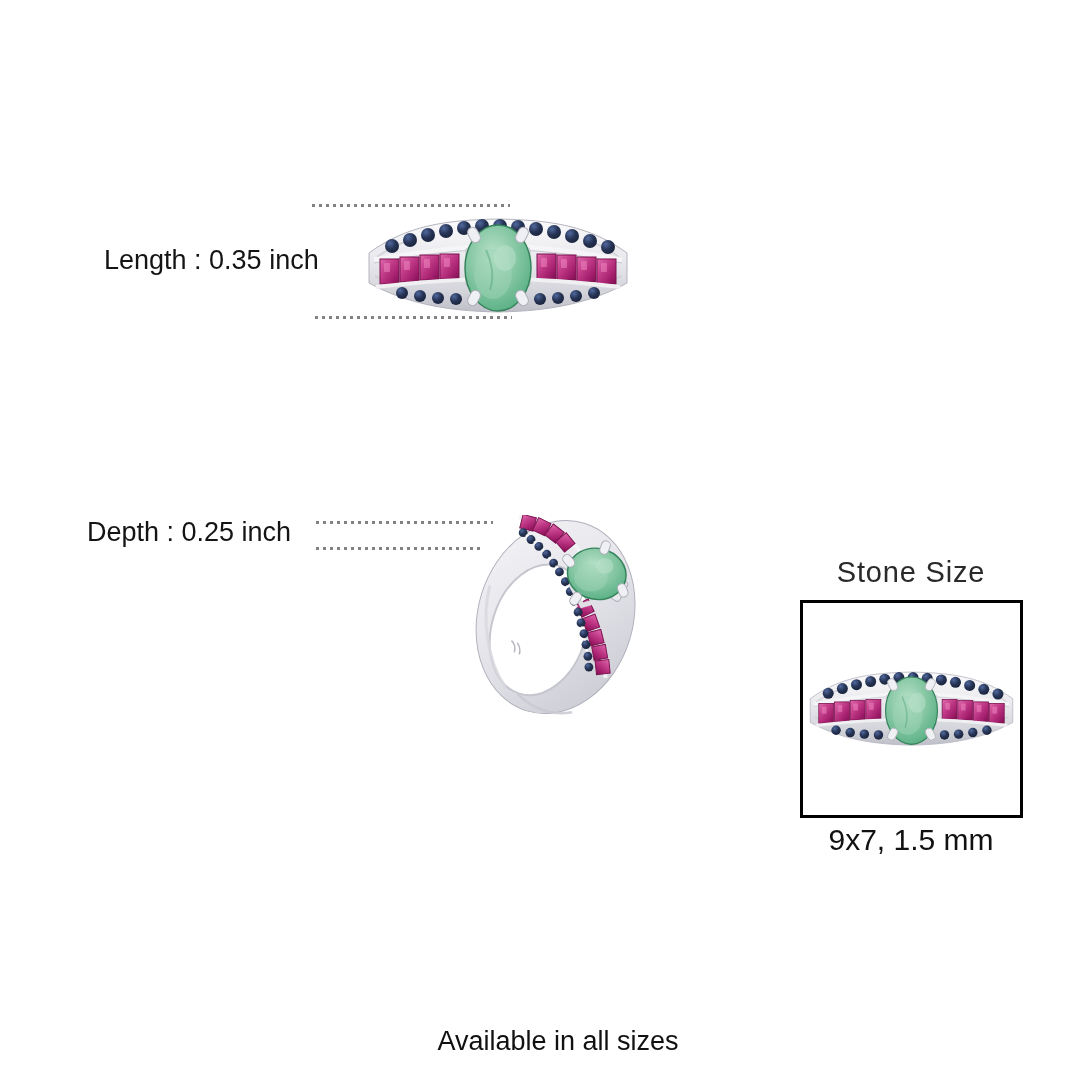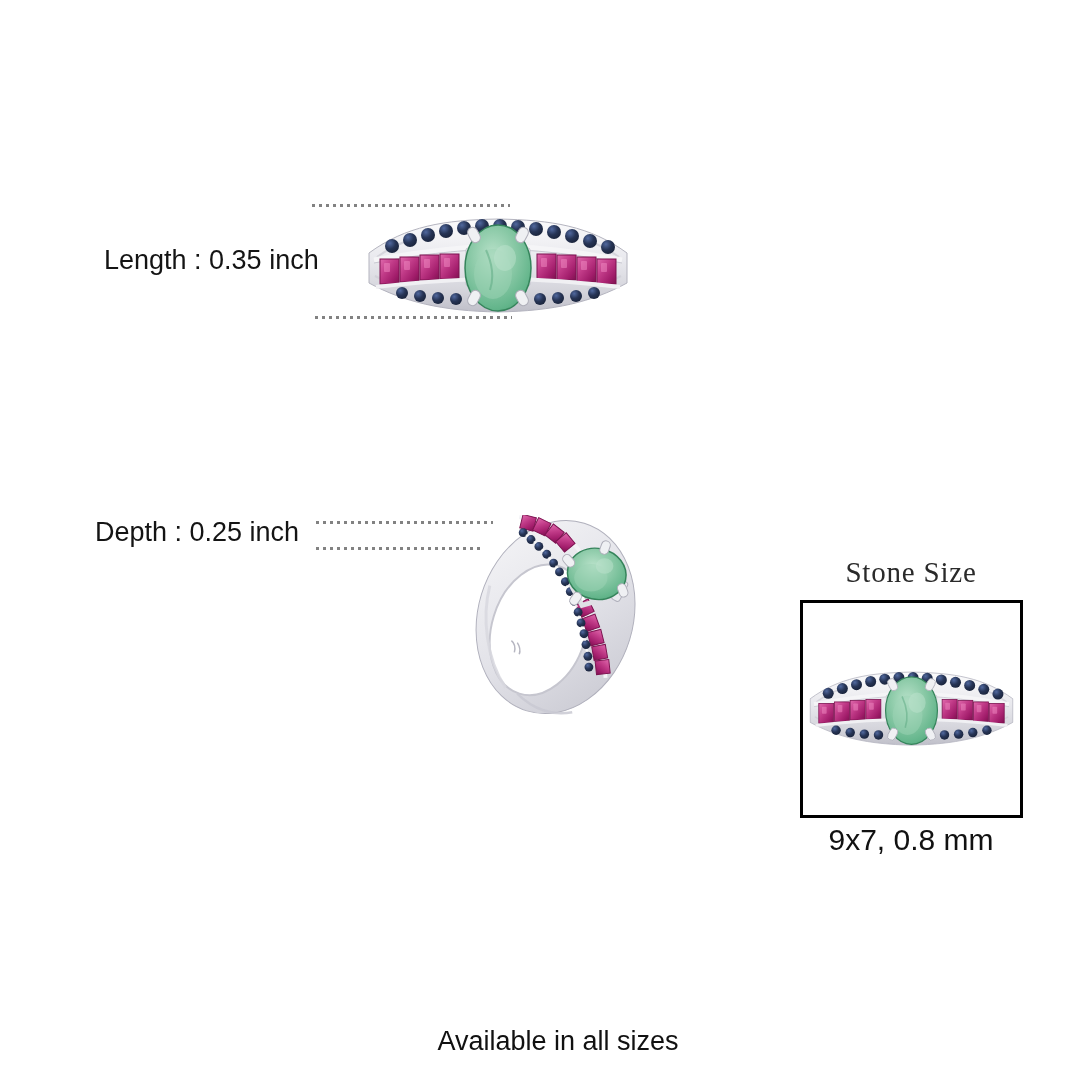--- a/index.html
+++ b/index.html
@@ -35,21 +35,20 @@
     top: 556px;
     width: 232px;
     text-align: center;
   }
   .stone-title {
     font-size: 29px;
     letter-spacing: 0.8px;
     color: #2a2a2a;
     font-weight: 400;
     white-space: nowrap;
-    font-family: Liberation Serif, serif;
   }
   .stone-box {
     box-sizing: border-box;
     margin: 11px auto 0 auto;
     width: 223px;
     height: 218px;
     border: 3px solid #000000;
     background: #ffffff;
     display: flex;
     align-items: center;
@@ -255,32 +254,32 @@
     </defs>
   </svg>
 
   <div class="dim-label" style="left:104px; top:246px;">Length : 0.35 inch</div>
   <div class="dots" style="left:312px; top:204px; width:198px;"></div>
   <svg class="ring-img" style="left:368px; top:210px;" width="260" height="112" viewBox="0 0 260 112" role="img">
     <use href="#ring-front"></use>
   </svg>
   <div class="dots" style="left:315px; top:316px; width:197px;"></div>
 
-  <div class="dim-label" style="left:87px; top:518px;margin-left:8px;">Depth : 0.25 inch</div>
+  <div class="dim-label" style="left:87px; top:518px;">Depth : 0.25 inch</div>
   <div class="dots" style="left:316px; top:521px; width:177px;"></div>
   <div class="dots" style="left:316px; top:547px; width:168px;"></div>
   <svg class="ring-img" style="left:472px; top:515px;" width="172" height="208" viewBox="0 0 175 212" role="img">
     <use href="#ring-side"></use>
   </svg>
 
   <div class="stone-section">
     <div class="stone-title">Stone Size</div>
     <div class="stone-box">
       <svg width="205" height="88" viewBox="0 0 260 112" role="img">
         <use href="#ring-front"></use>
       </svg>
     </div>
-    <div class="stone-caption">9x7, 0.8 mm</div>
+    <div class="stone-caption">9x7, 1.5 mm</div>
   </div>
 
   <div class="footer-note">Available in all sizes</div>
 
 </div>
 
 </body></html>

